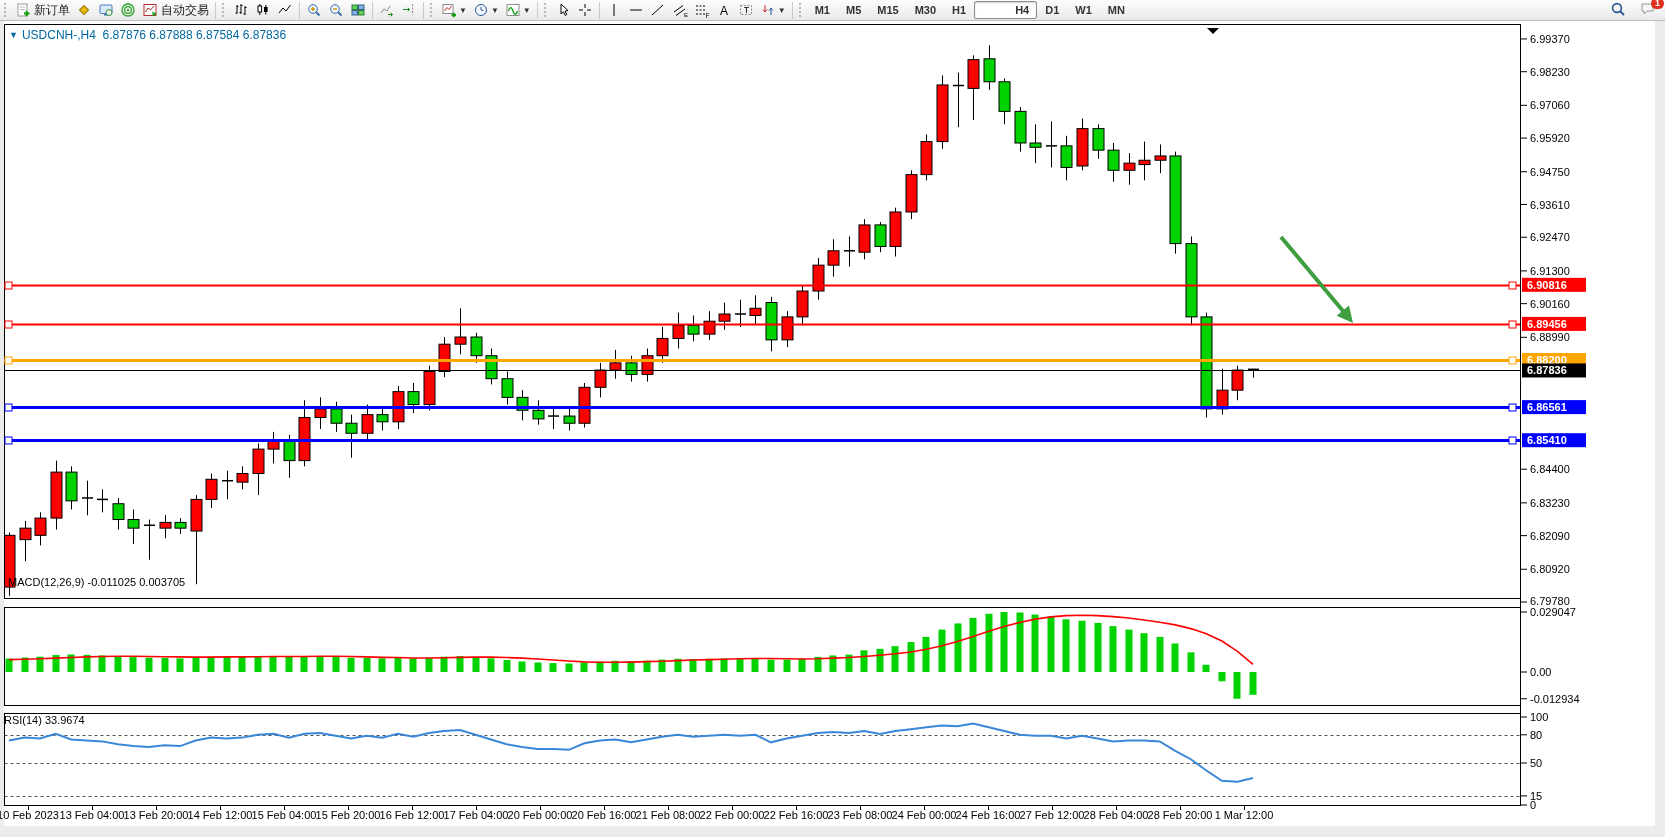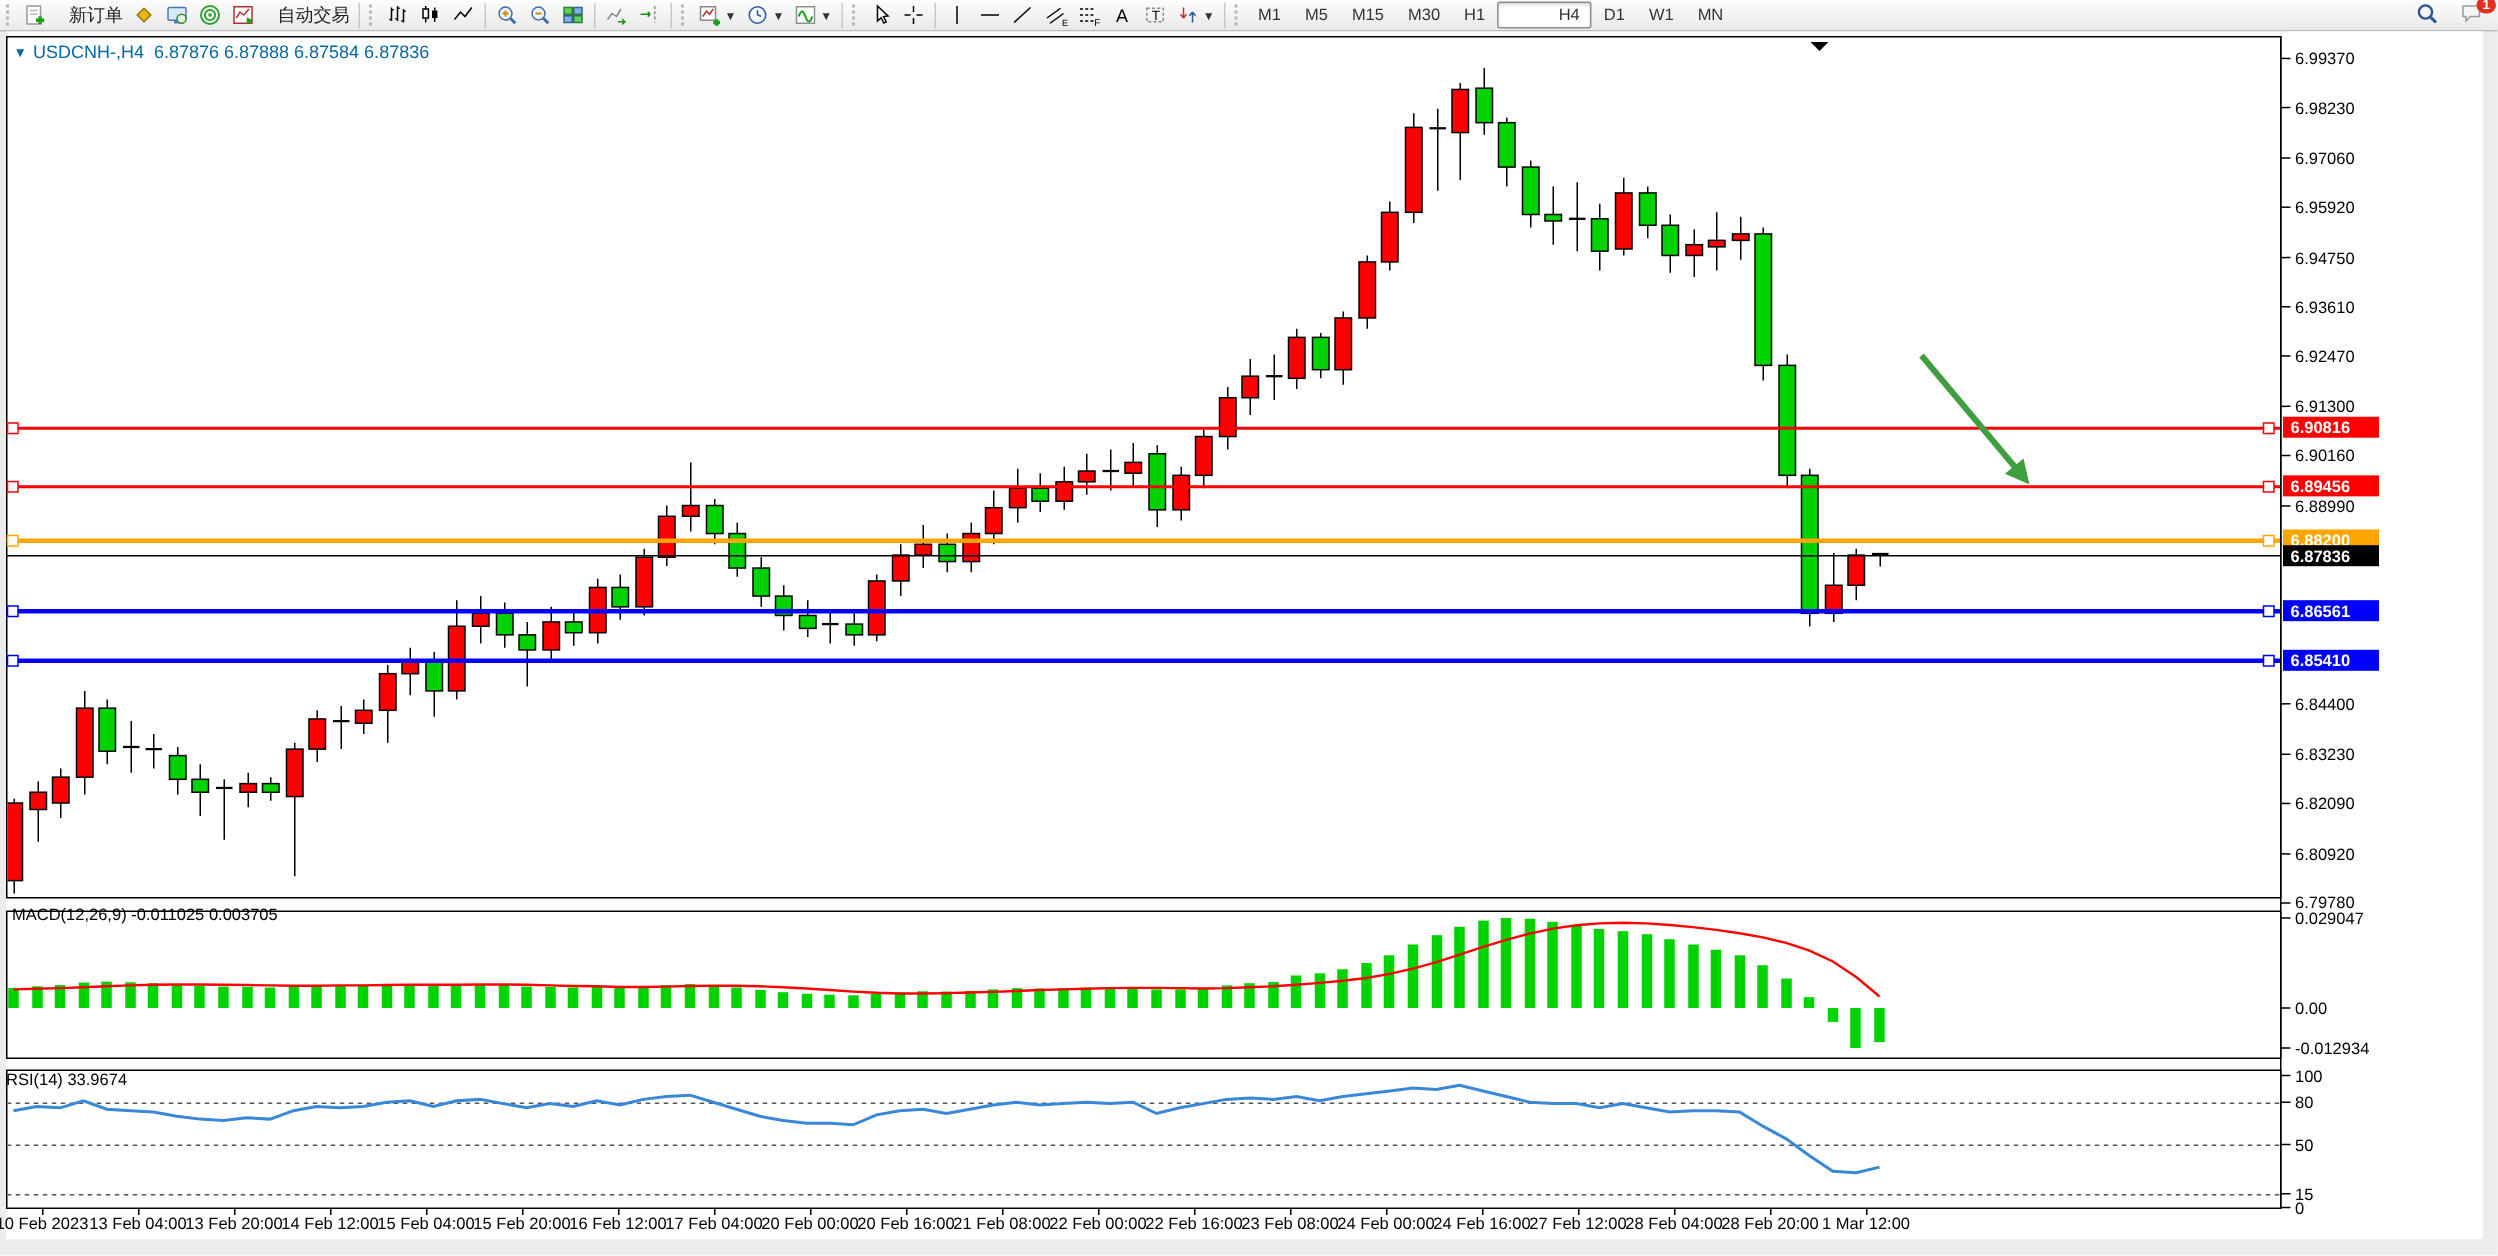--- a/index.html
+++ b/index.html
@@ -16,40 +16,40 @@
     display:flex;align-items:center;padding-left:1px;box-sizing:border-box;
     font-size:12px;color:#222;white-space:nowrap;
   }
   .tb-handle{width:4px;height:14px;border-left:2px dotted #b6b6b6;margin:0 2px 0 3px;}
   .tb-sep{width:1px;height:17px;background:#c9c9c9;margin:0 3px;}
   .tbtn{
     display:inline-flex;align-items:center;height:19px;padding:0 2px;
     border:1px solid transparent;border-radius:2px;cursor:default;
   }
   .tbtn svg{width:16px;height:16px;display:block;}
-  .tbtn .lbl{margin-left:15px;}
+  .tbtn .lbl{margin-left:3px;}
   .caret{font-size:8px;margin-left:2px;color:#333;}
   .tfbtn{
     display:inline-block;padding:2px 7px;font-size:11px;color:#333;
-    border:1px solid transparent;border-radius:2px;
+    border:1px solid transparent;border-radius:2px;font-weight:bold;
   }
   .tfbtn.active{background:#ffffff;border-color:#8f8f8f;box-shadow:inset 0 1px 2px #cfcfcf;padding-left:40px;}
   #tb-right{margin-left:auto;display:flex;align-items:center;margin-right:6px;gap:8px;}
   .chat-wrap{position:relative;display:inline-block;}
   .chat-badge{
     position:absolute;top:-3px;right:-6px;background:#e03020;color:#fff;
     font-size:9px;font-weight:bold;border-radius:7px;padding:0 4px;line-height:11px;
   }
   
   #chart-title{
     position:absolute;left:9px;top:27px;font-size:12px;color:#0369a1;z-index:5;
   }
   #chart-title .tri{font-size:9px;margin-right:4px;cursor:default;}
   #chart-title span{vertical-align:middle;}
-  #macd-label{position:absolute;left:8px;top:604px;font-size:11px;color:#000;z-index:5;}
+  #macd-label{position:absolute;left:8px;top:576px;font-size:11px;color:#000;z-index:5;}
   #rsi-label{position:absolute;left:4px;top:714px;font-size:11px;color:#000;z-index:5;}
   #chart-svg{position:absolute;left:0;top:0;z-index:1;}
   svg text{font-family:"Liberation Sans",sans-serif;}
 </style>
 </head>
 <body>
 
 <div id="toolbar">
     <span class="tb-handle"></span>
     <span class="tbtn">

